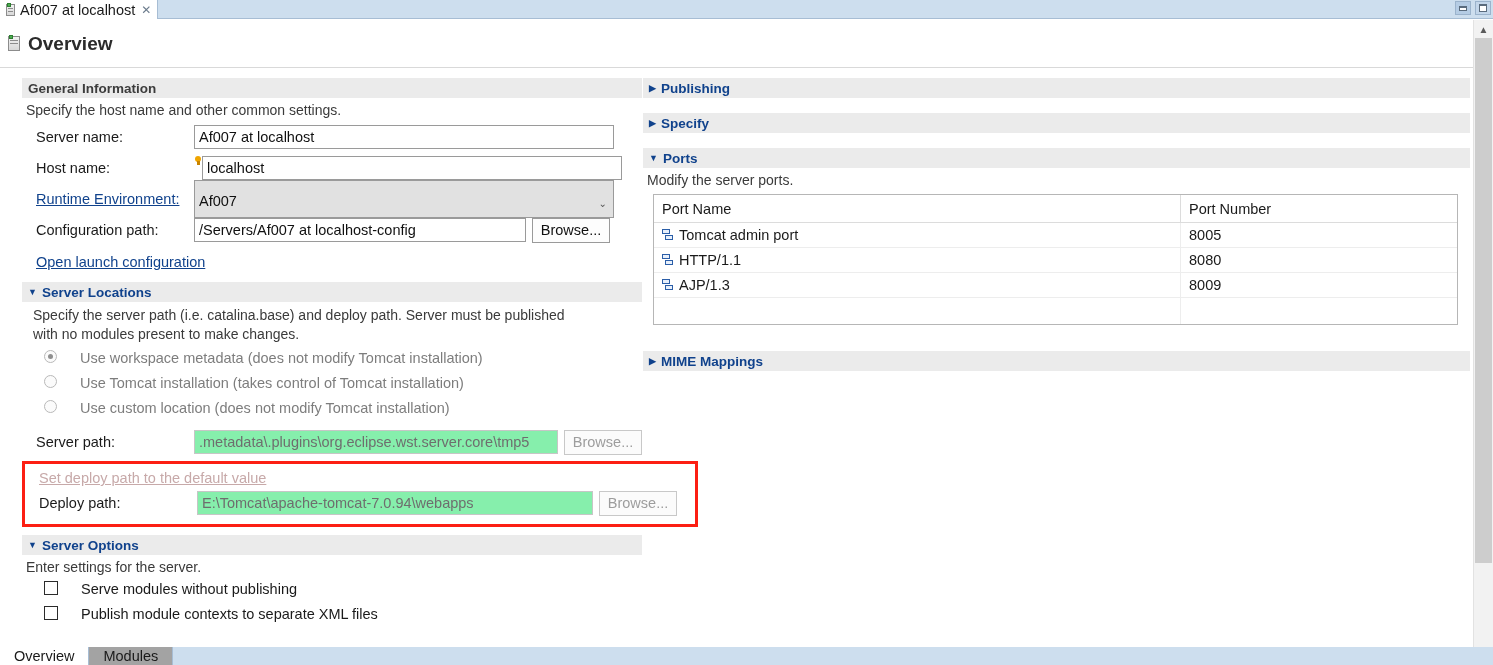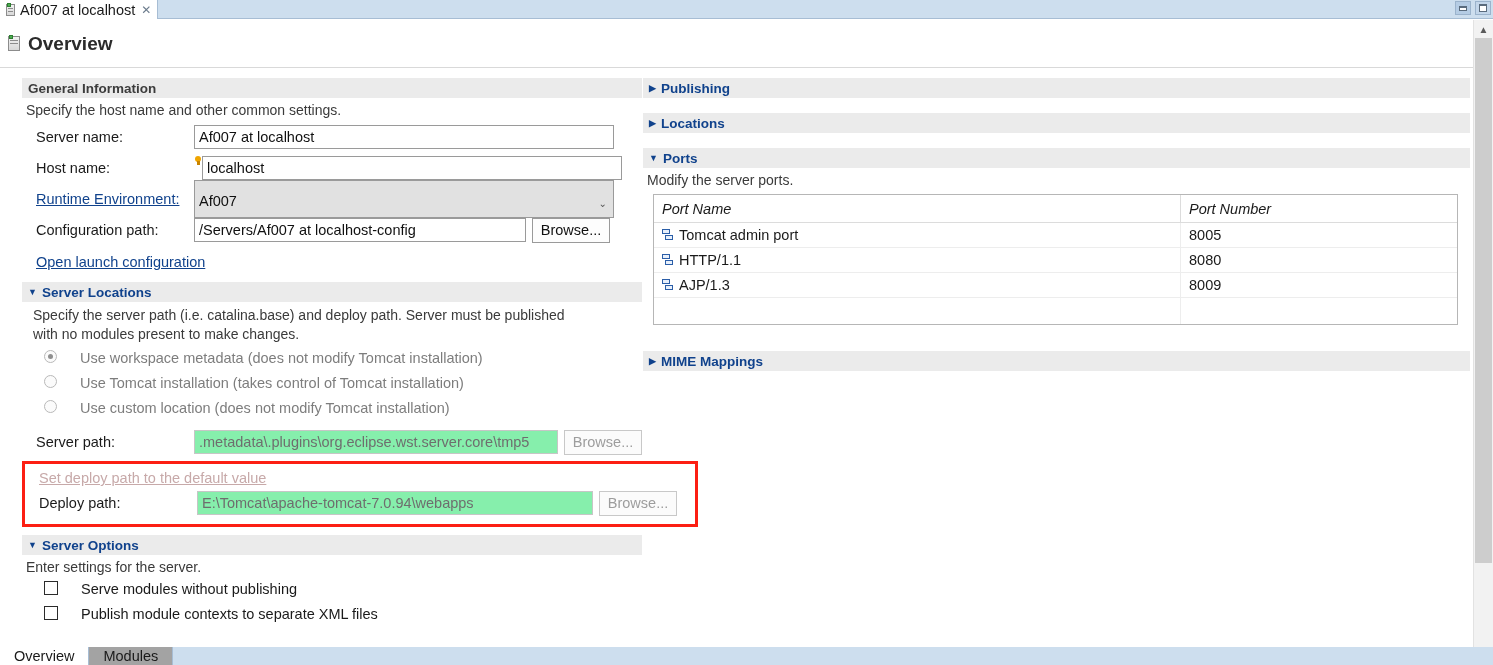--- a/index.html
+++ b/index.html
@@ -354,21 +354,21 @@
     width: 805px;
     background: #ffffff;
     box-sizing: border-box;
   }
   .ptr {
     display: flex;
     height: 24px;
     align-items: center;
     border-bottom: 1px solid #ededed;
   }
-  .ptr.head { height: 27px; border-bottom: 1px solid #dcdcdc; font-style: italic; }
+  .ptr.head { height: 27px; border-bottom: 1px solid #dcdcdc; }
   .ptr.empty { height: 26px; border-bottom: none; }
   .pc-name {
     width: 527px;
     box-sizing: border-box;
     padding-left: 8px;
     display: flex;
     align-items: center;
     font-size: 14.5px;
     color: #1a1a1a;
     border-right: 1px solid #ededed;
@@ -584,21 +584,21 @@
 
     <div class="col-right">
 
       <div class="sect-head link">
         <span class="twisty">▶</span>
         <span>Publishing</span>
       </div>
 
       <div class="sect-head link" style="margin-top:15px">
         <span class="twisty">▶</span>
-        <span>Locations</span>
+        <span>Specify</span>
       </div>
 
       <div class="sect-head link" style="margin-top:15px">
         <span class="twisty">▼</span>
         <span>Ports</span>
       </div>
       <div class="desc" style="margin-left:4px">Modify the server ports.</div>
 
       <div class="ports-table">
         <div class="ptr head">

